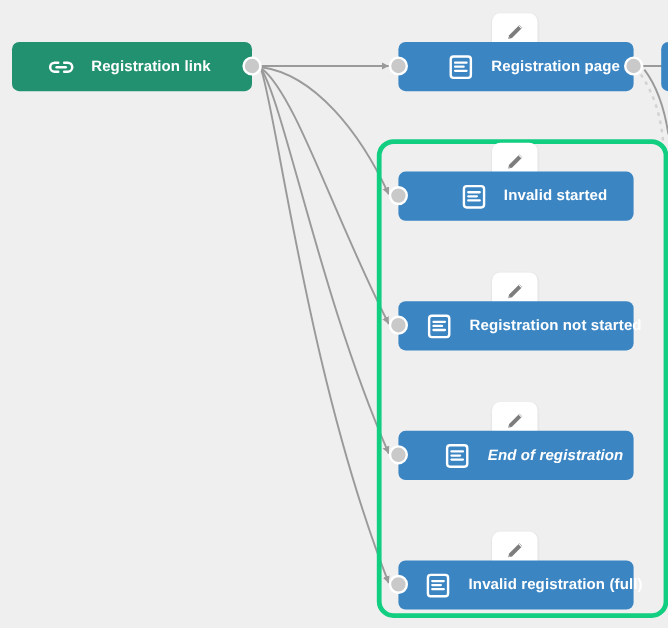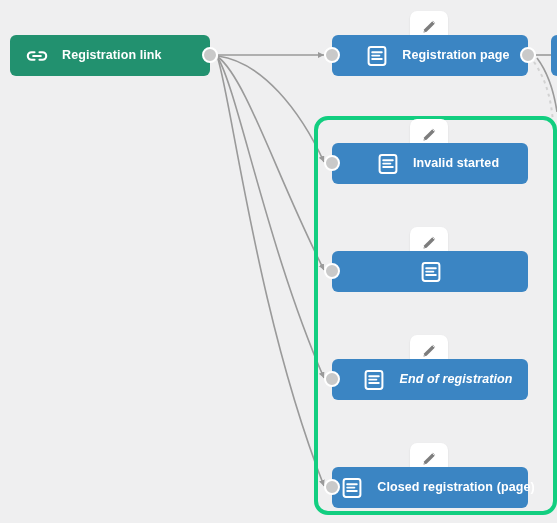--- a/index.html
+++ b/index.html
@@ -35,21 +35,21 @@
     background: transparent;
   }
 
   
   .node {
     position: absolute;
     display: flex;
     align-items: center;
     box-sizing: border-box;
     border-radius: 6px;
-    padding-left: 14px;
+    padding-left: 28px;
     color: #ffffff;
   }
   .node.green { background: #22916f; }
   .node.blue  { background: #3b85c3; justify-content: center; }
 
   .node-icon {
     width: 26px;
     height: 26px;
     flex: 0 0 26px;
     display: flex;
@@ -175,20 +175,21 @@
       <path d="M4.5 19.5 L6.9 18.9 L5.1 17.1 Z" fill="#b5b5b5"></path>
     </svg>
   </div>
   <div class="node blue" style="left:332px; top:251px; width:196px; height:41px;">
     <span class="node-icon">
       <svg width="24" height="24" viewBox="0 0 24 24" xmlns="http://www.w3.org/2000/svg">
         <rect x="3.6" y="3.1" width="16.8" height="17.8" rx="2.4" ry="2.4" fill="none" stroke="#ffffff" stroke-width="2"></rect>
         <path d="M7.2 8.2 H16.8 M7.2 11.6 H14.4 M7.2 15 H16.8" stroke="#ffffff" stroke-width="1.9" stroke-linecap="round"></path>
       </svg>
     </span>
+    <span class="node-label">Registration not started</span>
   </div>
   <div class="port" style="left:324px; top:263px;"></div>
 
   <div class="edit-btn" style="left:410px; top:335px;">
     <svg width="19" height="19" viewBox="0 0 24 24" xmlns="http://www.w3.org/2000/svg">
       <path d="M4.5 19.5 L5.4 15.6 L16.2 4.8 L19.2 7.8 L8.4 18.6 Z" fill="#7d7d7d"></path>
       <path d="M15.6 5.4 L18.6 8.4" stroke="#ffffff" stroke-width="1.1"></path>
       <path d="M4.5 19.5 L6.9 18.9 L5.1 17.1 Z" fill="#b5b5b5"></path>
     </svg>
   </div>
@@ -210,19 +211,19 @@
       <path d="M4.5 19.5 L6.9 18.9 L5.1 17.1 Z" fill="#b5b5b5"></path>
     </svg>
   </div>
   <div class="node blue" style="left:332px; top:467px; width:196px; height:41px;">
     <span class="node-icon">
       <svg width="24" height="24" viewBox="0 0 24 24" xmlns="http://www.w3.org/2000/svg">
         <rect x="3.6" y="3.1" width="16.8" height="17.8" rx="2.4" ry="2.4" fill="none" stroke="#ffffff" stroke-width="2"></rect>
         <path d="M7.2 8.2 H16.8 M7.2 11.6 H14.4 M7.2 15 H16.8" stroke="#ffffff" stroke-width="1.9" stroke-linecap="round"></path>
       </svg>
     </span>
-    <span class="node-label">Closed registration (page)</span>
+    <span class="node-label">Invalid registration (full)</span>
   </div>
   <div class="port" style="left:324px; top:479px;"></div>
 
   <div class="node blue" style="left:551px; top:35px; width:60px; height:41px;"></div>
 
 </div>
 
 </body></html>

